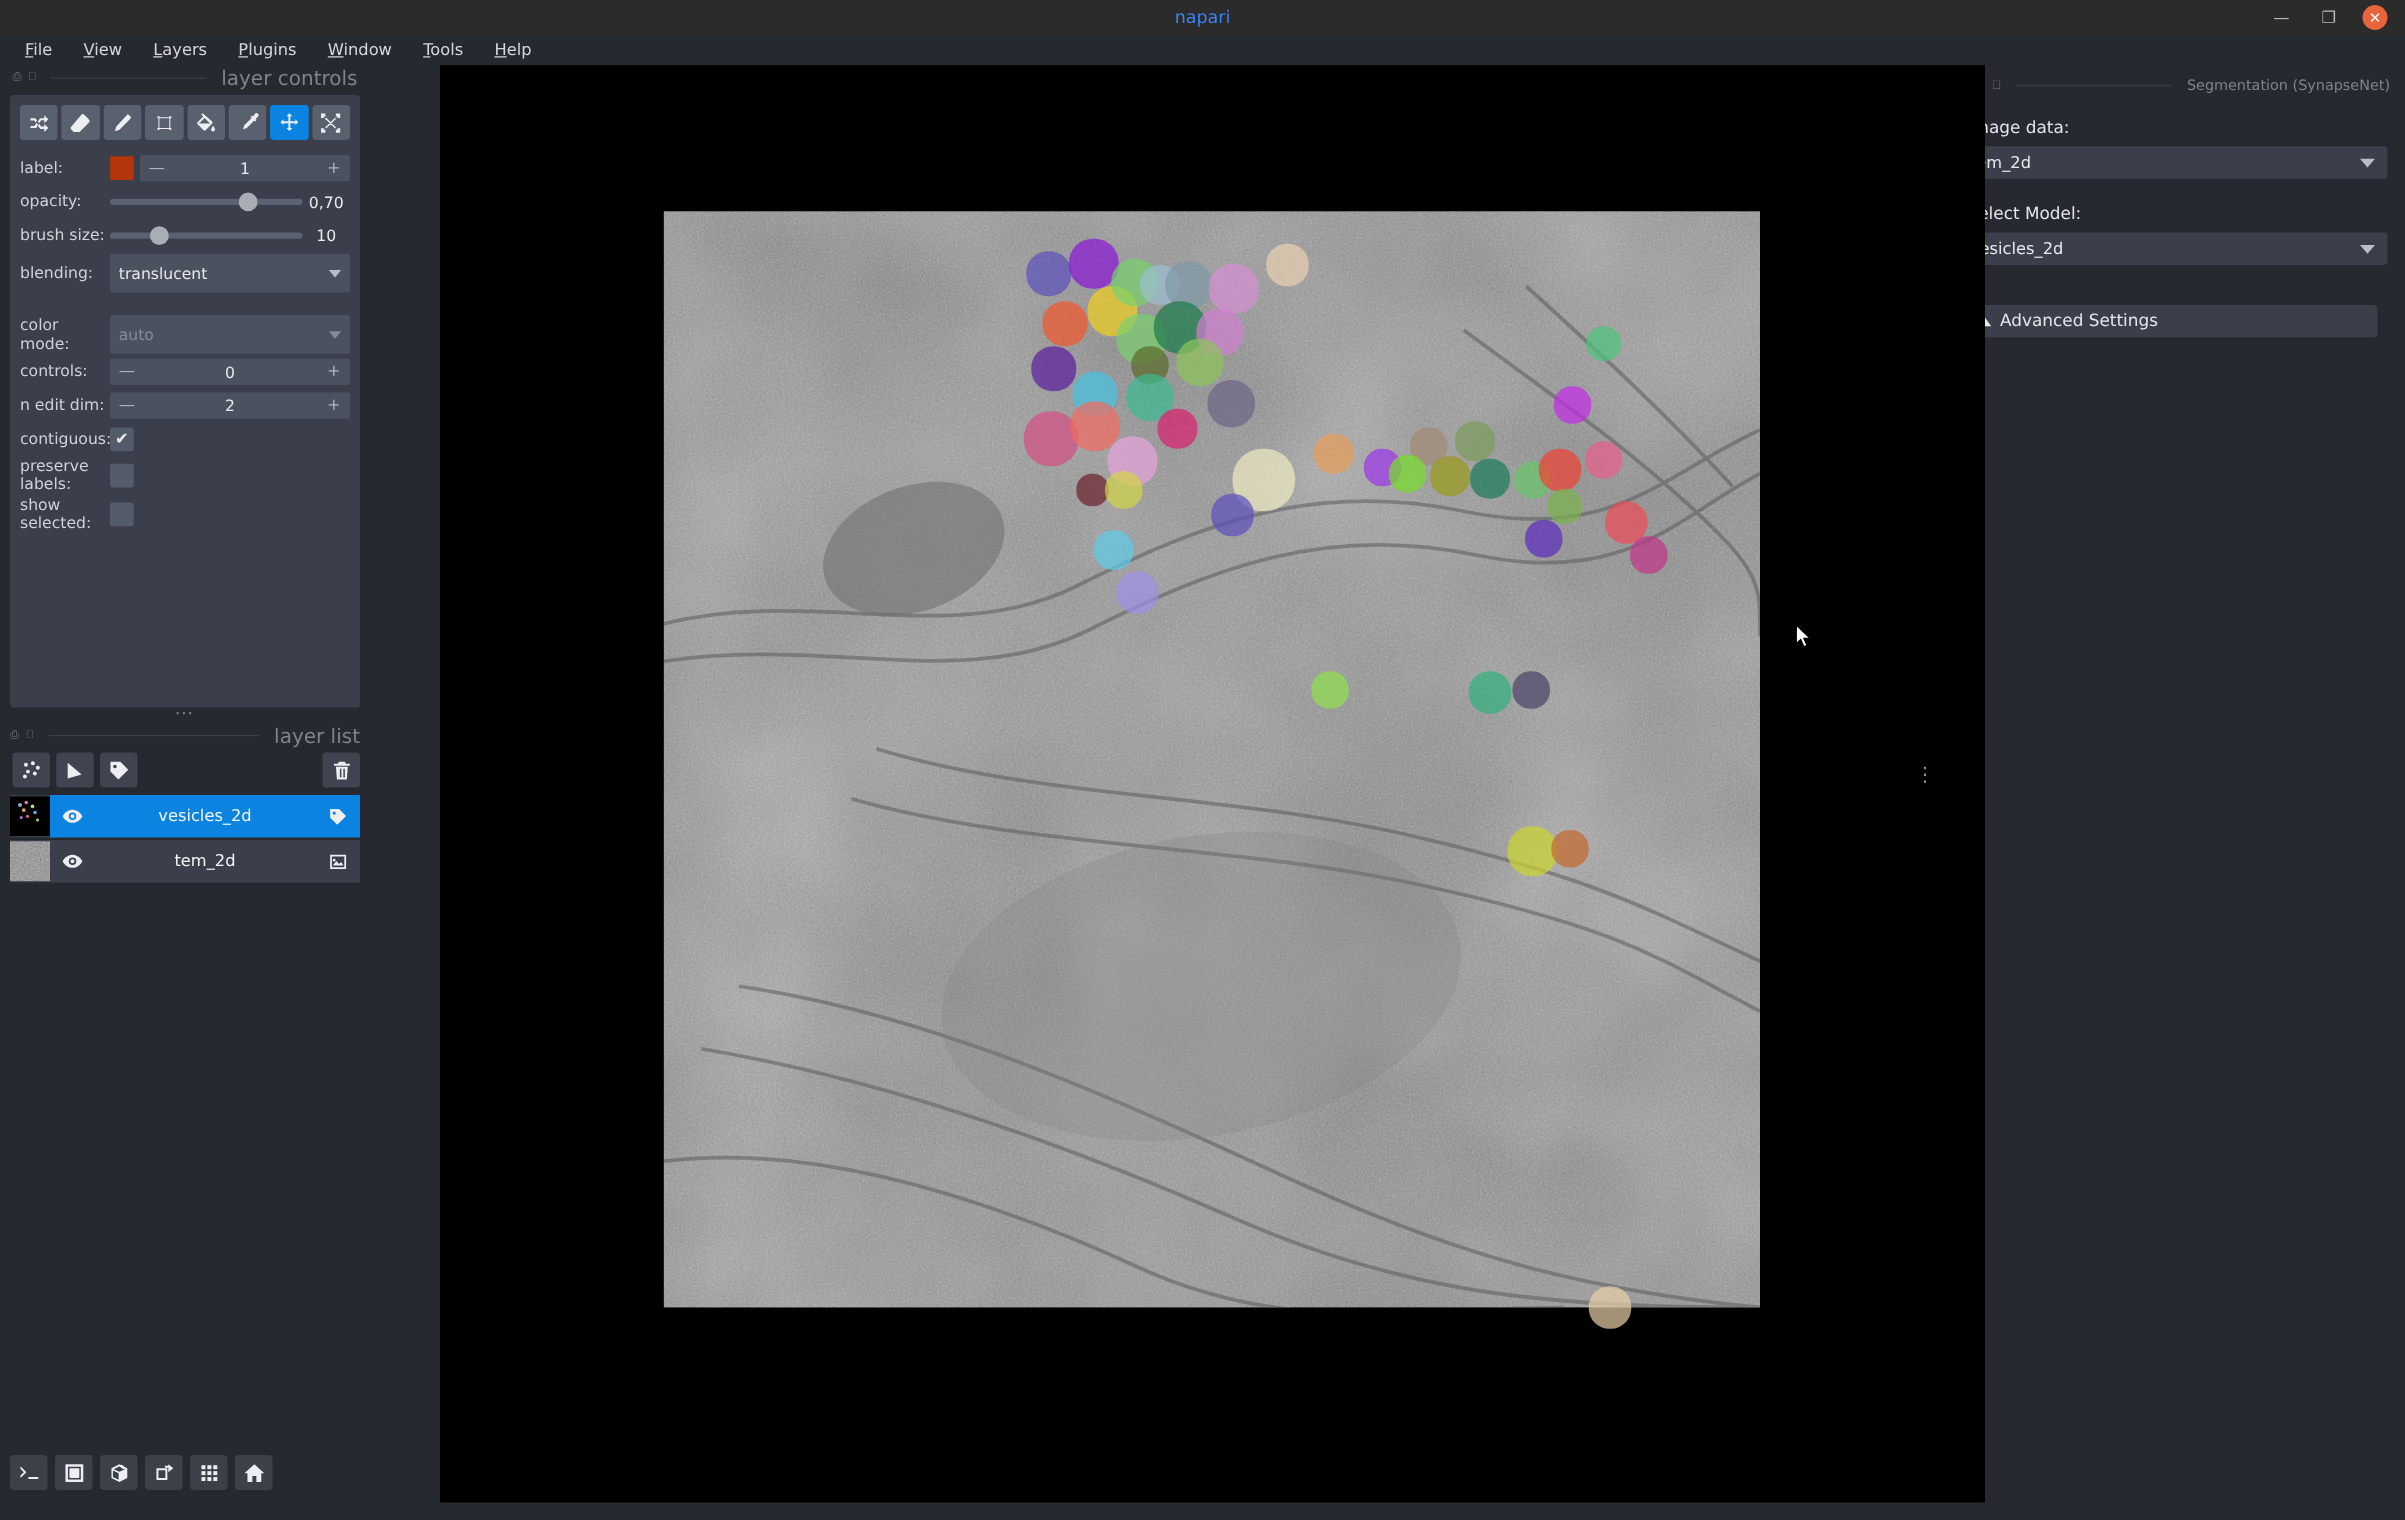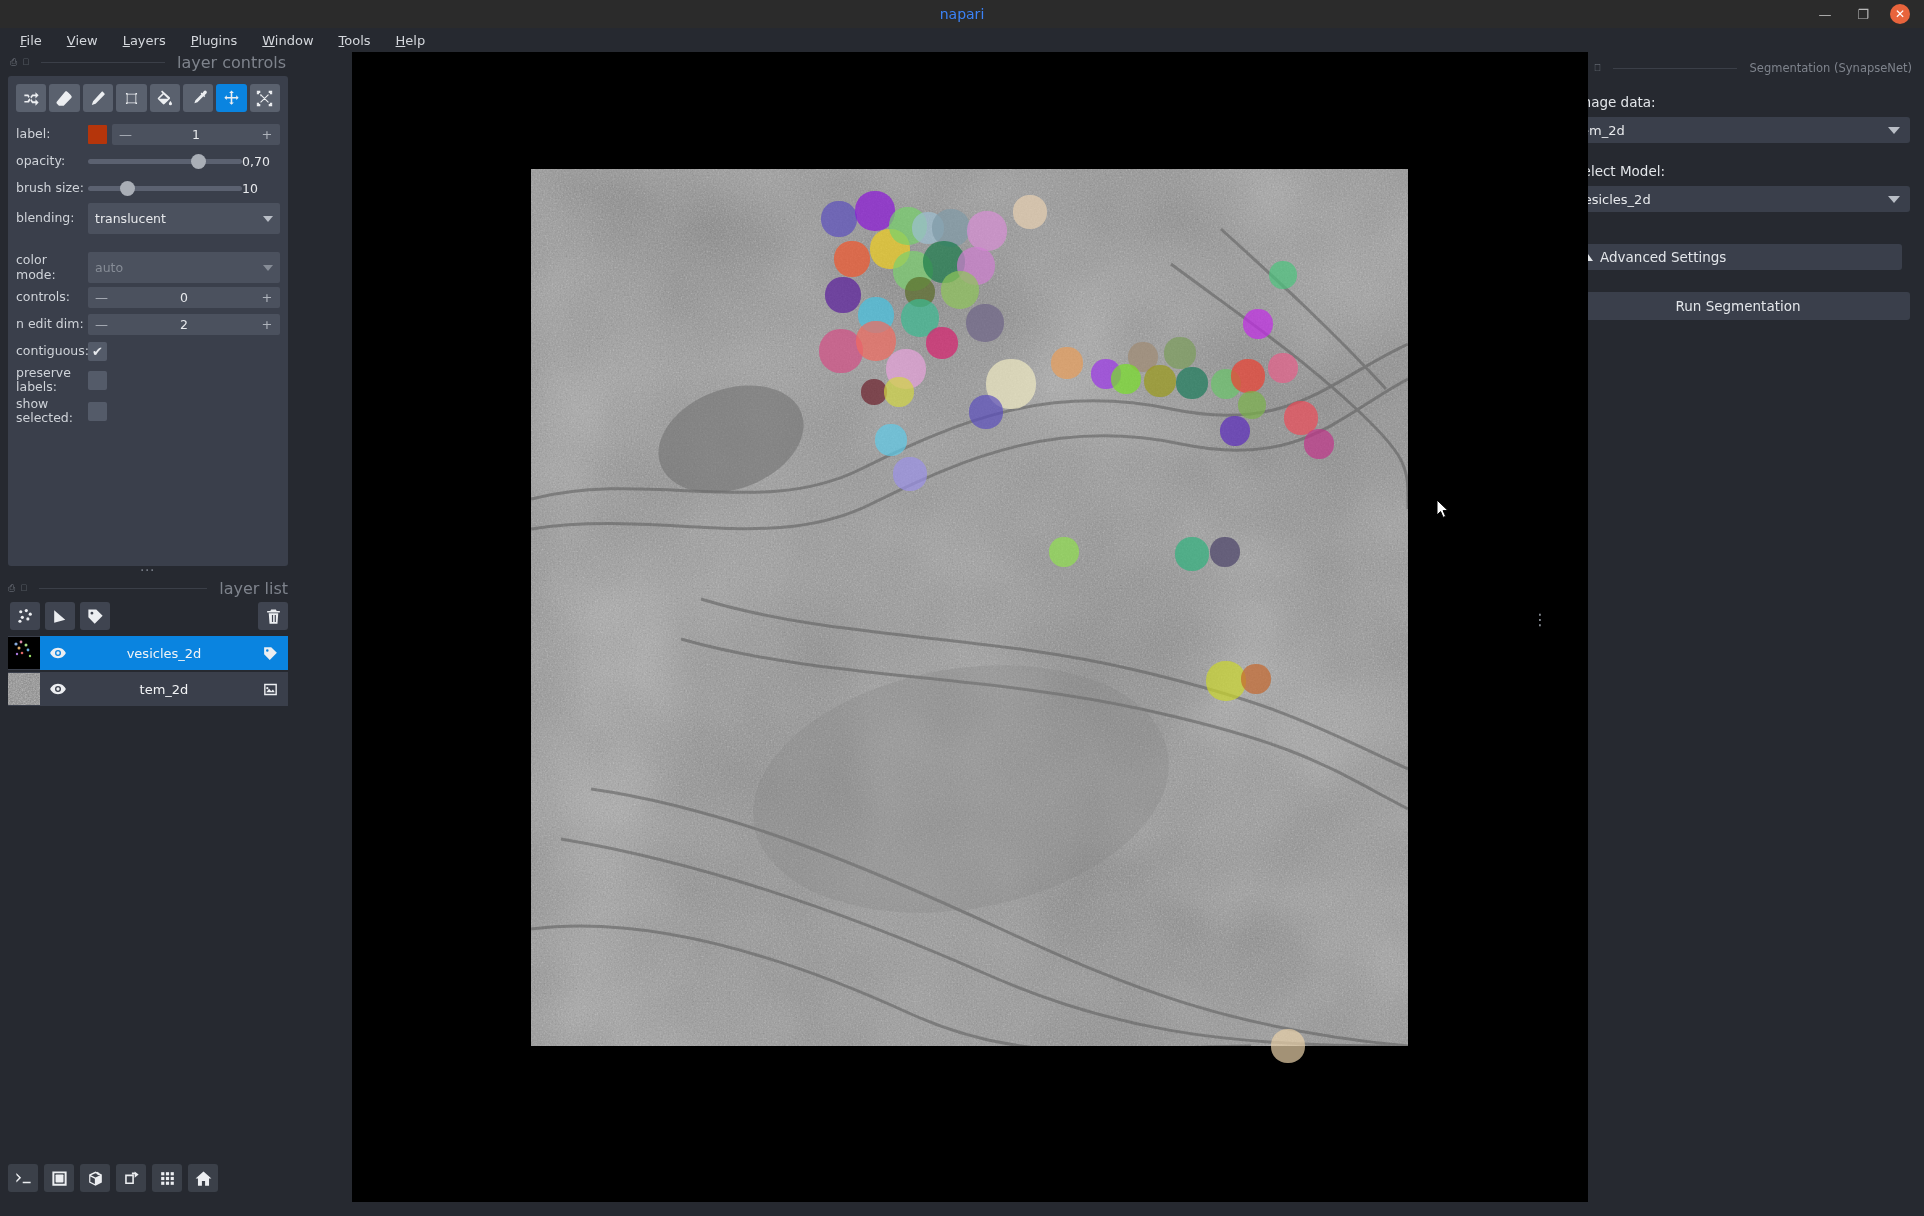--- a/index.html
+++ b/index.html
@@ -67,21 +67,21 @@
   .spin .sb { font-size: 13px; color: #aeb3bb; width: 12px; text-align: center; }
 
   .swatch { width: 19px; height: 19px; background: #b5350b; margin-right: 5px;
             border-radius: 1px; flex: 0 0 19px; }
 
   .slider-wrap { flex: 1; display: flex; align-items: center; }
   .slider { position: relative; flex: 1; height: 5px; background: #5b6170;
             border-radius: 3px; }
   .slider .knob { position: absolute; top: -5px; width: 15px; height: 15px;
                   border-radius: 50%; background: #a9aeb6; }
-  .slider-val { width: 38px; text-align: left; font-size: 12.5px; color: #e7e9ec; }
+  .slider-val { width: 38px; text-align: center; font-size: 12.5px; color: #e7e9ec; }
 
   .combo { flex: 1; height: 31px; background: #4b515e; border-radius: 2px;
            display: flex; align-items: center; padding: 0 7px; font-size: 12.5px;
            color: #e7e9ec; justify-content: space-between; }
   .combo.disabled { color: #868c96; }
   .combo .caret { width: 0; height: 0; border-left: 5px solid transparent;
                   border-right: 5px solid transparent; border-top: 6px solid #b9bec6; }
   .combo.disabled .caret { border-top-color: #868c96; }
 
   .cbox { width: 19px; height: 19px; background: #545b69; border-radius: 2px;
@@ -602,23 +602,20 @@
       <div class="r-combo">
         <span>vesicles_2d</span>
         <span class="caret"></span>
       </div>
 
       <div id="adv-settings">
         <span class="tri"></span>
         <span>Advanced Settings</span>
       </div>
 
-      <div id="run-seg">
-        <span>Run Segmentation</span>
-      </div>
     </div>
   </div>
 </div>
 
 <div id="statusbar">
   
   
 </div>
 
 </body></html>

